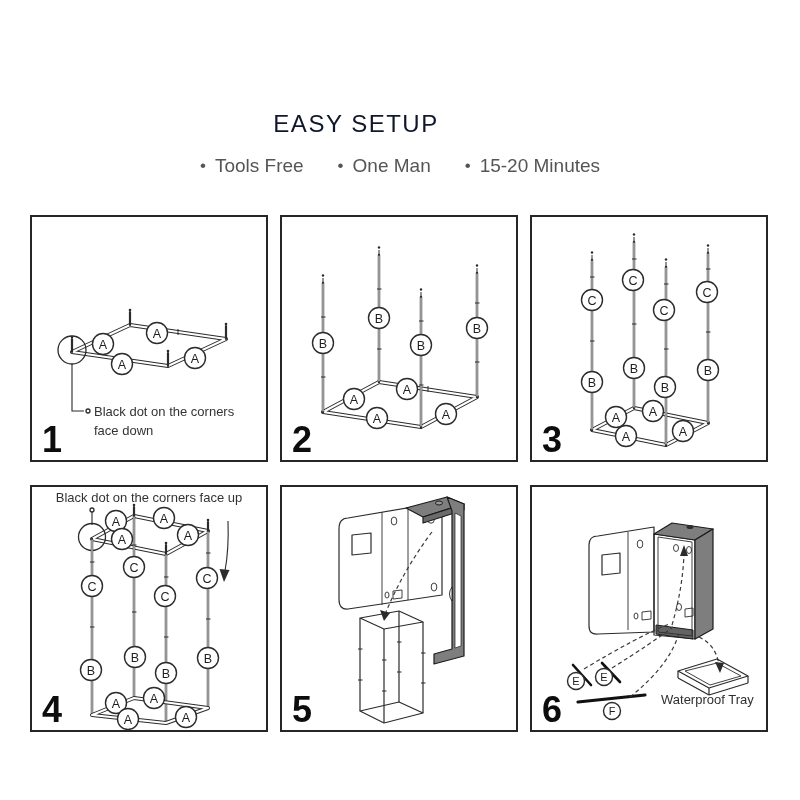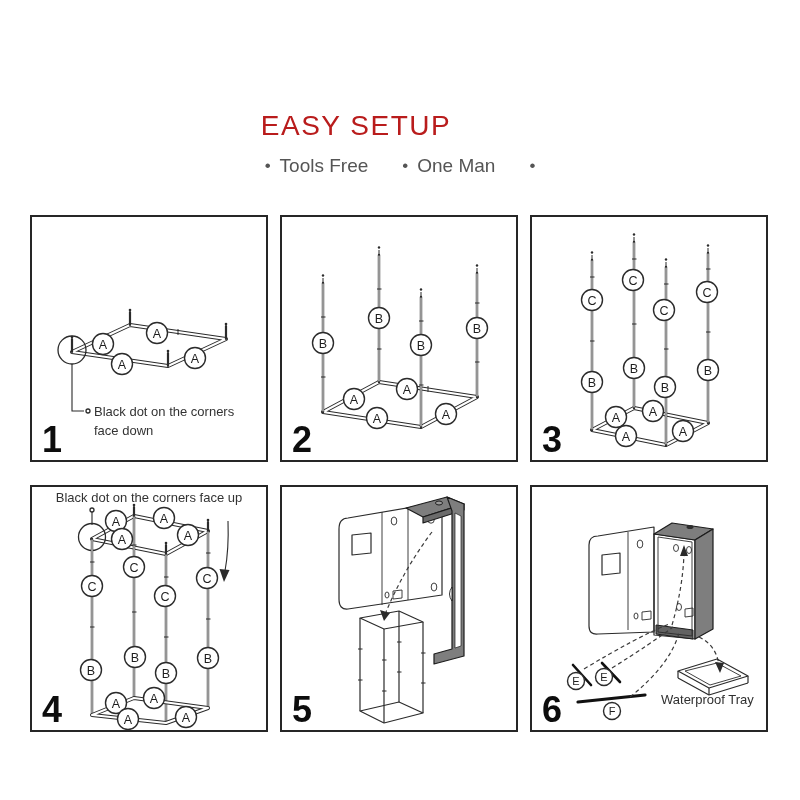--- a/index.html
+++ b/index.html
@@ -1,19 +1,19 @@
 <!DOCTYPE html>
 <html><head>
 <meta charset="utf-8">
 <style>
   html,body{margin:0;padding:0;background:#fff;}
   .page{position:relative;width:800px;height:800px;background:#fff;overflow:hidden;
         font-family:"Liberation Sans",sans-serif;color:#2b2b2b;}
   .title{position:absolute;top:110px;left:0;width:712px;text-align:center;
-         font-size:28px;font-weight:500;letter-spacing:1.5px;color:#b91c1c;}
+         font-size:24px;font-weight:500;letter-spacing:1.5px;color:#0f172a;}
   .subtitle{position:absolute;top:155px;left:0;width:800px;display:flex;
             justify-content:center;gap:34px;font-size:19px;color:#555;}
   .subtitle .item{display:flex;align-items:center;gap:9px;}
   .subtitle .dot{font-size:17px;color:#555;}
   .grid{position:absolute;left:30px;top:215px;display:grid;
         grid-template-columns:repeat(3,238px);grid-template-rows:repeat(2,247px);
         column-gap:12px;row-gap:23px;}
   .panel{position:relative;border:2px solid #262626;background:#fff;box-sizing:border-box;}
   .panel svg{position:absolute;left:0;top:0;width:234px;height:243px;}
   .num{position:absolute;left:10px;bottom:2px;font-size:36px;font-weight:bold;
@@ -55,20 +55,21 @@
     <span class="item">
         <span class="dot">•</span>
         <span>Tools Free</span>
       </span>
     <span class="item">
         <span class="dot">•</span>
         <span>One Man</span>
       </span>
     <span class="item">
         <span class="dot">•</span>
+        <span>15-20 Minutes</span>
       </span>
   </div>
 
   <div class="grid">
 
     <div class="panel">
       <svg viewBox="0 0 234 243">
         <g>
           <path class="tube-o" d="M40,135 L98,108 L194,122 L136,149 Z"></path>
           <path class="tube-i" d="M40,135 L98,108 L194,122 L136,149 Z"></path>

